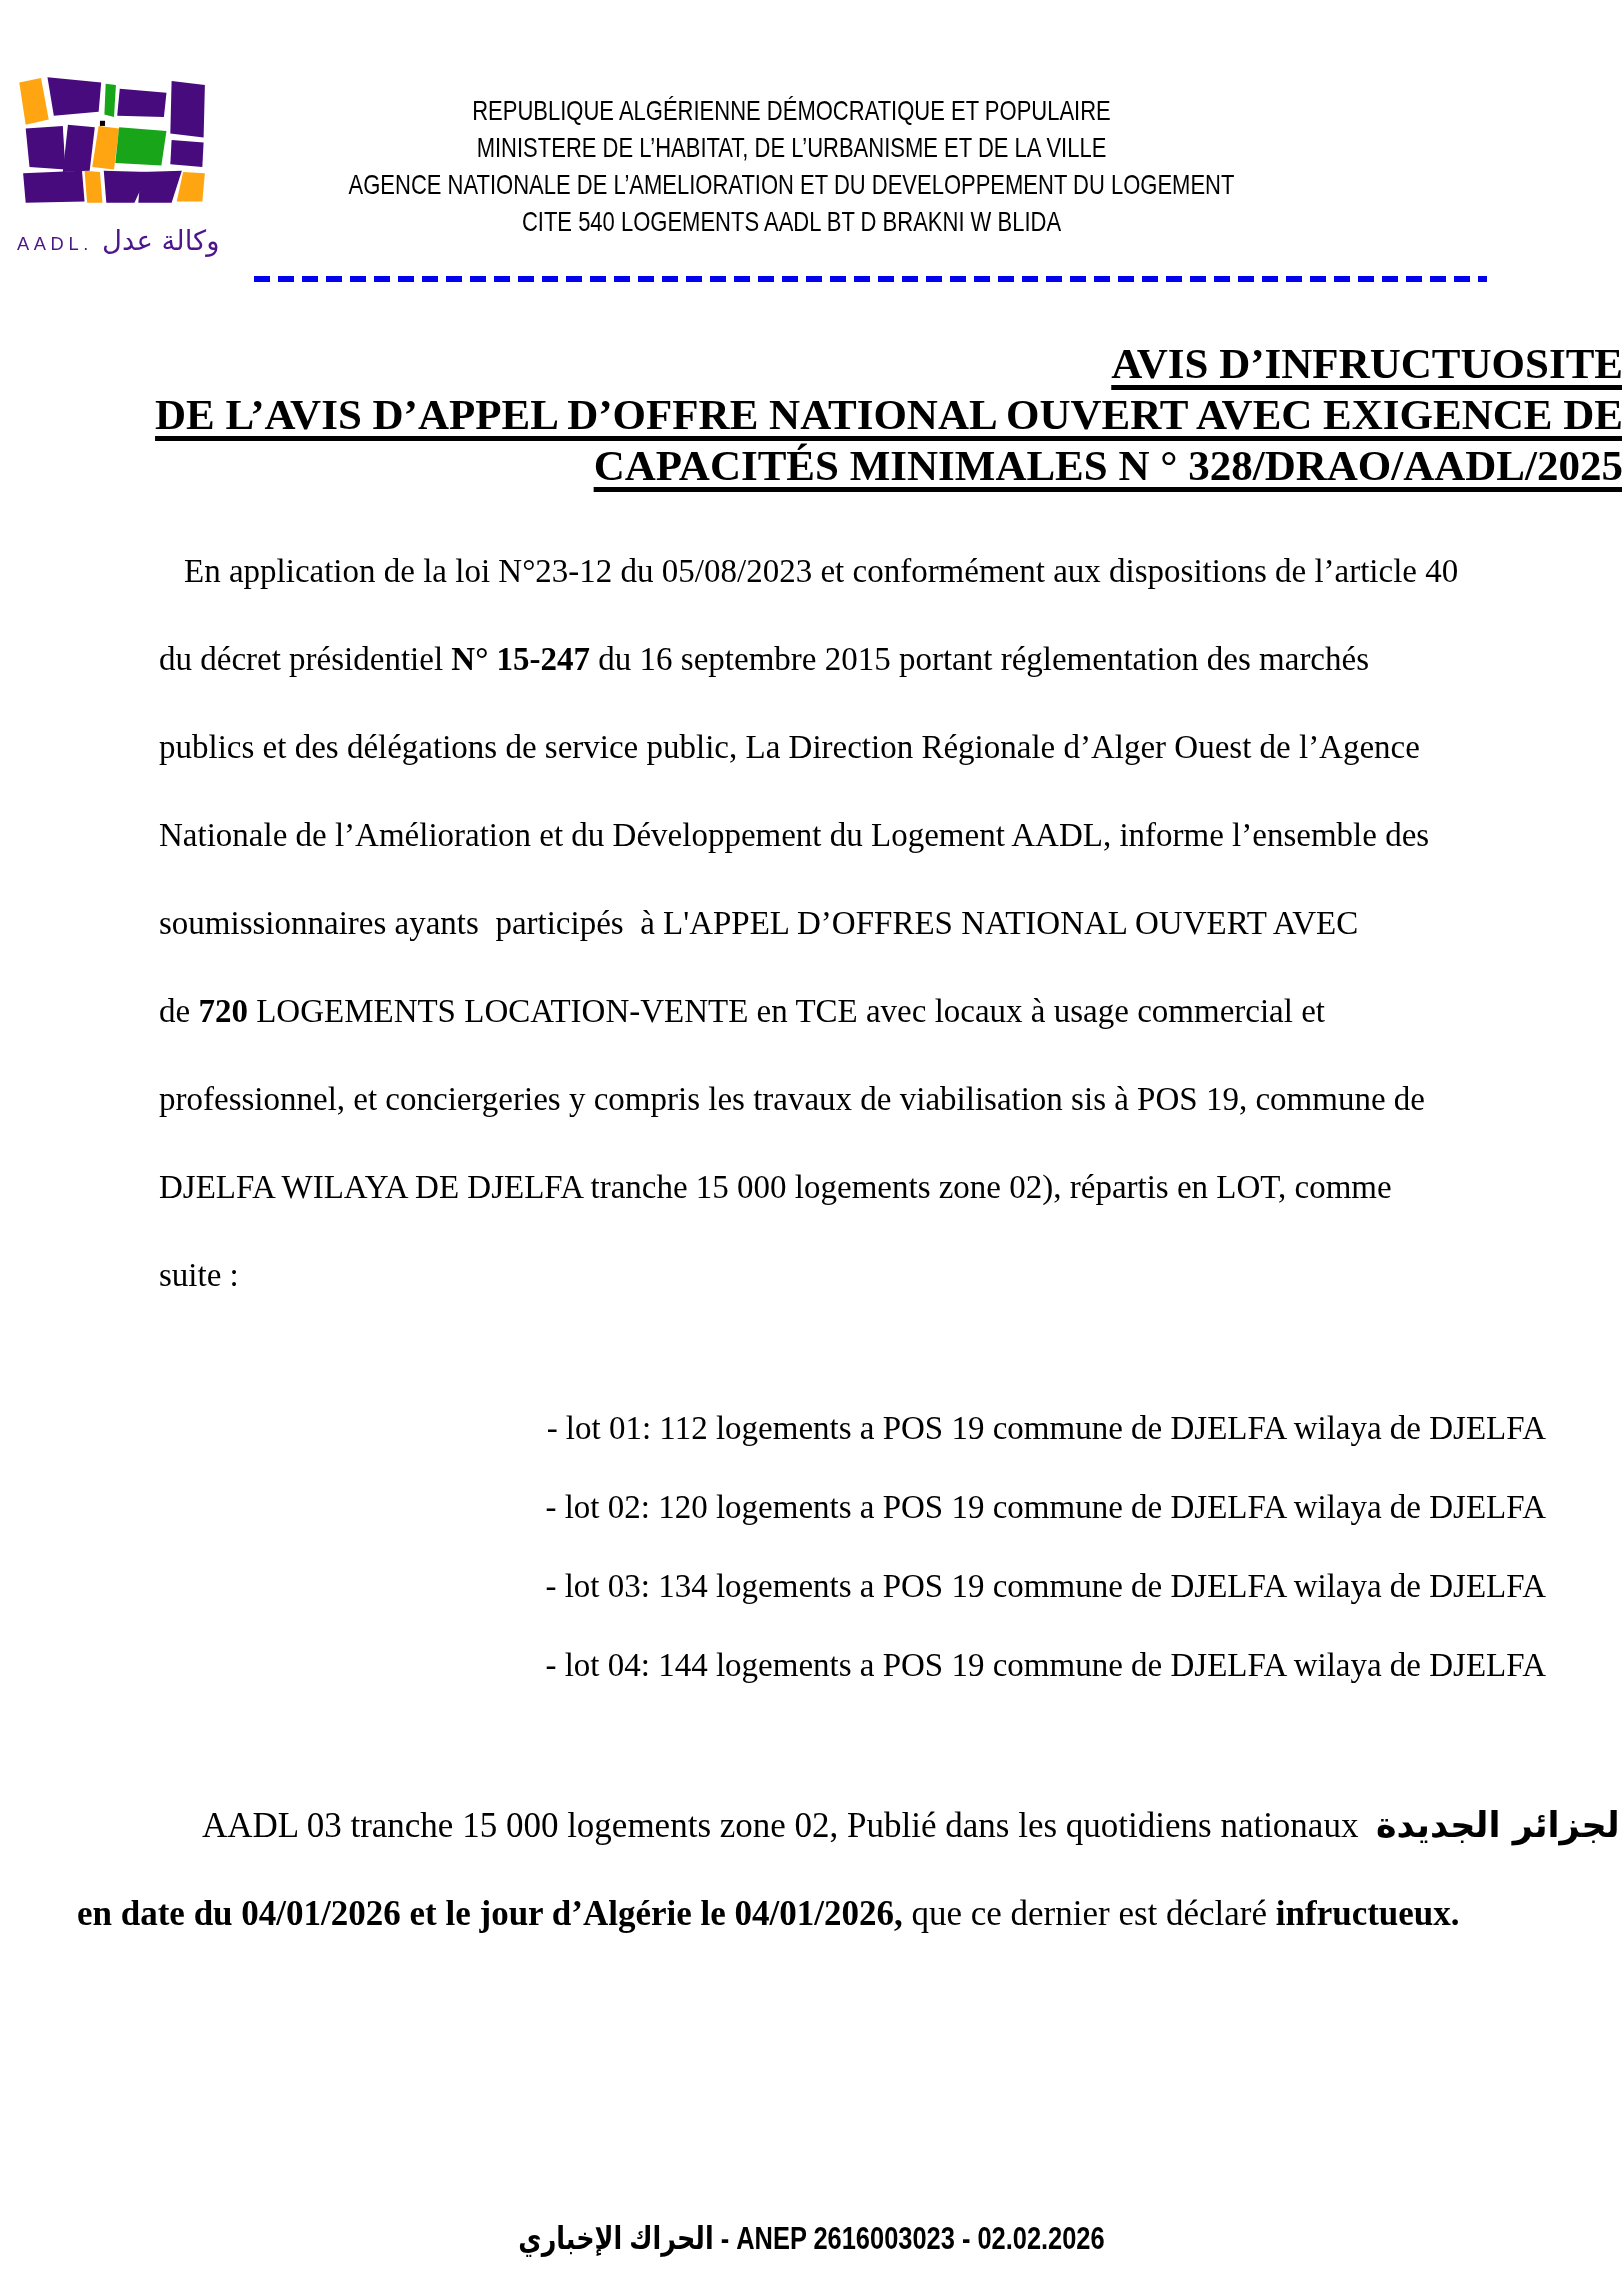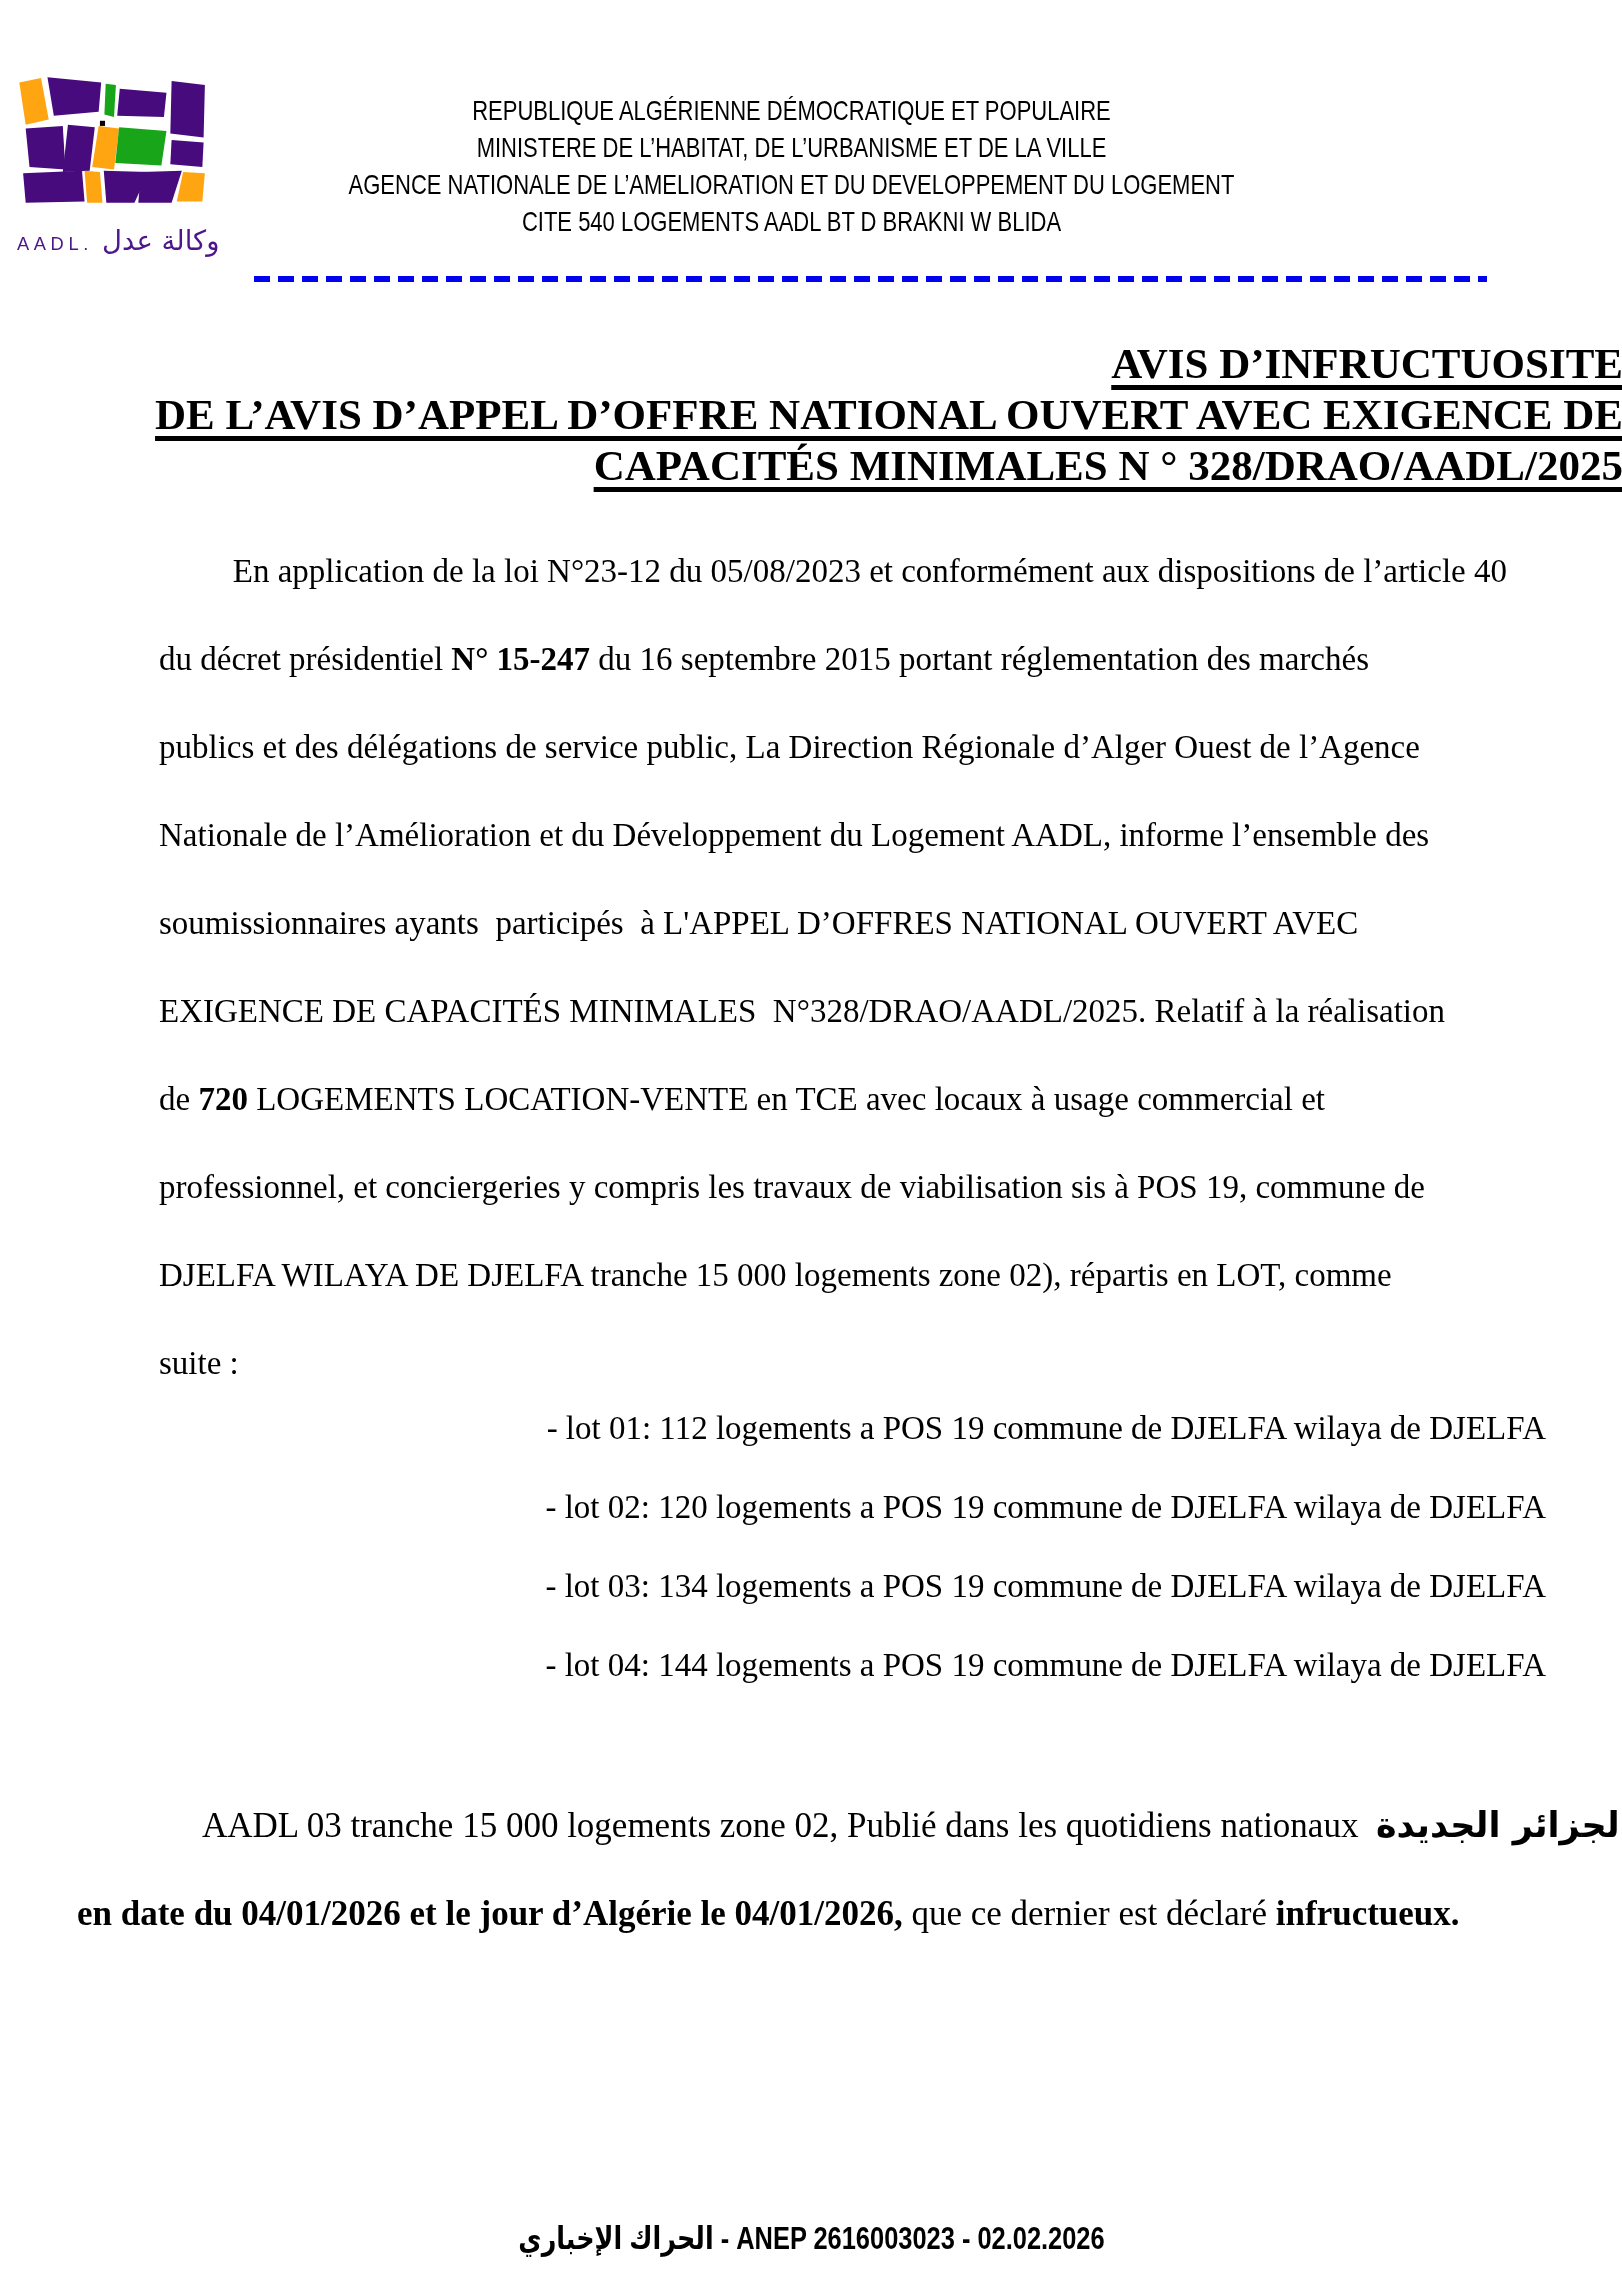--- a/index.html
+++ b/index.html
@@ -23,21 +23,21 @@
            background:repeating-linear-gradient(to right,#0202ee 0 15.7px,transparent 15.7px 24px);}
 
   
   .title-block{position:absolute;left:0;top:338px;width:1623px;text-align:right;}
   .title-block>div{font-size:43px;font-weight:bold;line-height:51px;
                    text-decoration:underline;text-decoration-thickness:5.2px;text-underline-offset:6.5px;}
 
   
   .body-block{position:absolute;left:159px;top:527px;width:1348px;}
   .body-block>div{font-size:33px;line-height:88px;white-space:pre;}
-  .indent{text-indent:25px;text-align:right;}
+  .indent{text-indent:25px;}
 
   
   .lots-block{position:absolute;left:172px;top:1389px;width:1374px;text-align:right;}
   .lots-block>div{font-size:33px;line-height:79px;white-space:pre;}
 
   
   .closing-block{position:absolute;left:159px;top:1781px;width:1374px;}
   .closing-block>div{font-size:35px;line-height:88px;white-space:pre;}
   .closing-indent{padding-left:43px;}
   .closing-outdent{margin-left:-82px;}
@@ -93,21 +93,20 @@
       <div>DE L’AVIS D’APPEL D’OFFRE NATIONAL OUVERT AVEC EXIGENCE DE</div>
       <div>CAPACITÉS MINIMALES N ° 328/DRAO/AADL/2025</div>
     </div>
 
   <div class="body-block">
       <div class="indent"><span class="">En application de la loi N°23-12 du 05/08/2023 et conformément aux dispositions de l’article 40</span></div>
       <div><span class="">du décret présidentiel </span><span class="b ">N° 15-247</span><span class=""> du 16 septembre 2015 portant réglementation des marchés</span></div>
       <div><span class="">publics et des délégations de service public, La Direction Régionale d’Alger Ouest de l’Agence</span></div>
       <div><span class="">Nationale de l’Amélioration et du Développement du Logement AADL, informe l’ensemble des</span></div>
       <div><span class="">soumissionnaires ayants  participés  à L'APPEL D’OFFRES NATIONAL OUVERT AVEC</span></div>
-      <div><span class="">EXIGENCE DE CAPACITÉS MINIMALES  N°328/DRAO/AADL/2025. Relatif à la réalisation</span></div>
       <div><span class="">de </span><span class="b ">720</span><span class=""> LOGEMENTS LOCATION-VENTE en TCE avec locaux à usage commercial et</span></div>
       <div><span class="">professionnel, et conciergeries y compris les travaux de viabilisation sis à POS 19, commune de</span></div>
       <div><span class="">DJELFA WILAYA DE DJELFA tranche 15 000 logements zone 02), répartis en LOT, comme</span></div>
       <div><span class="">suite :</span></div>
     </div>
 
   <div class="lots-block">
       <div>- lot 01: 112 logements a POS 19 commune de DJELFA wilaya de DJELFA</div>
       <div>- lot 02: 120 logements a POS 19 commune de DJELFA wilaya de DJELFA</div>
       <div>- lot 03: 134 logements a POS 19 commune de DJELFA wilaya de DJELFA</div>

